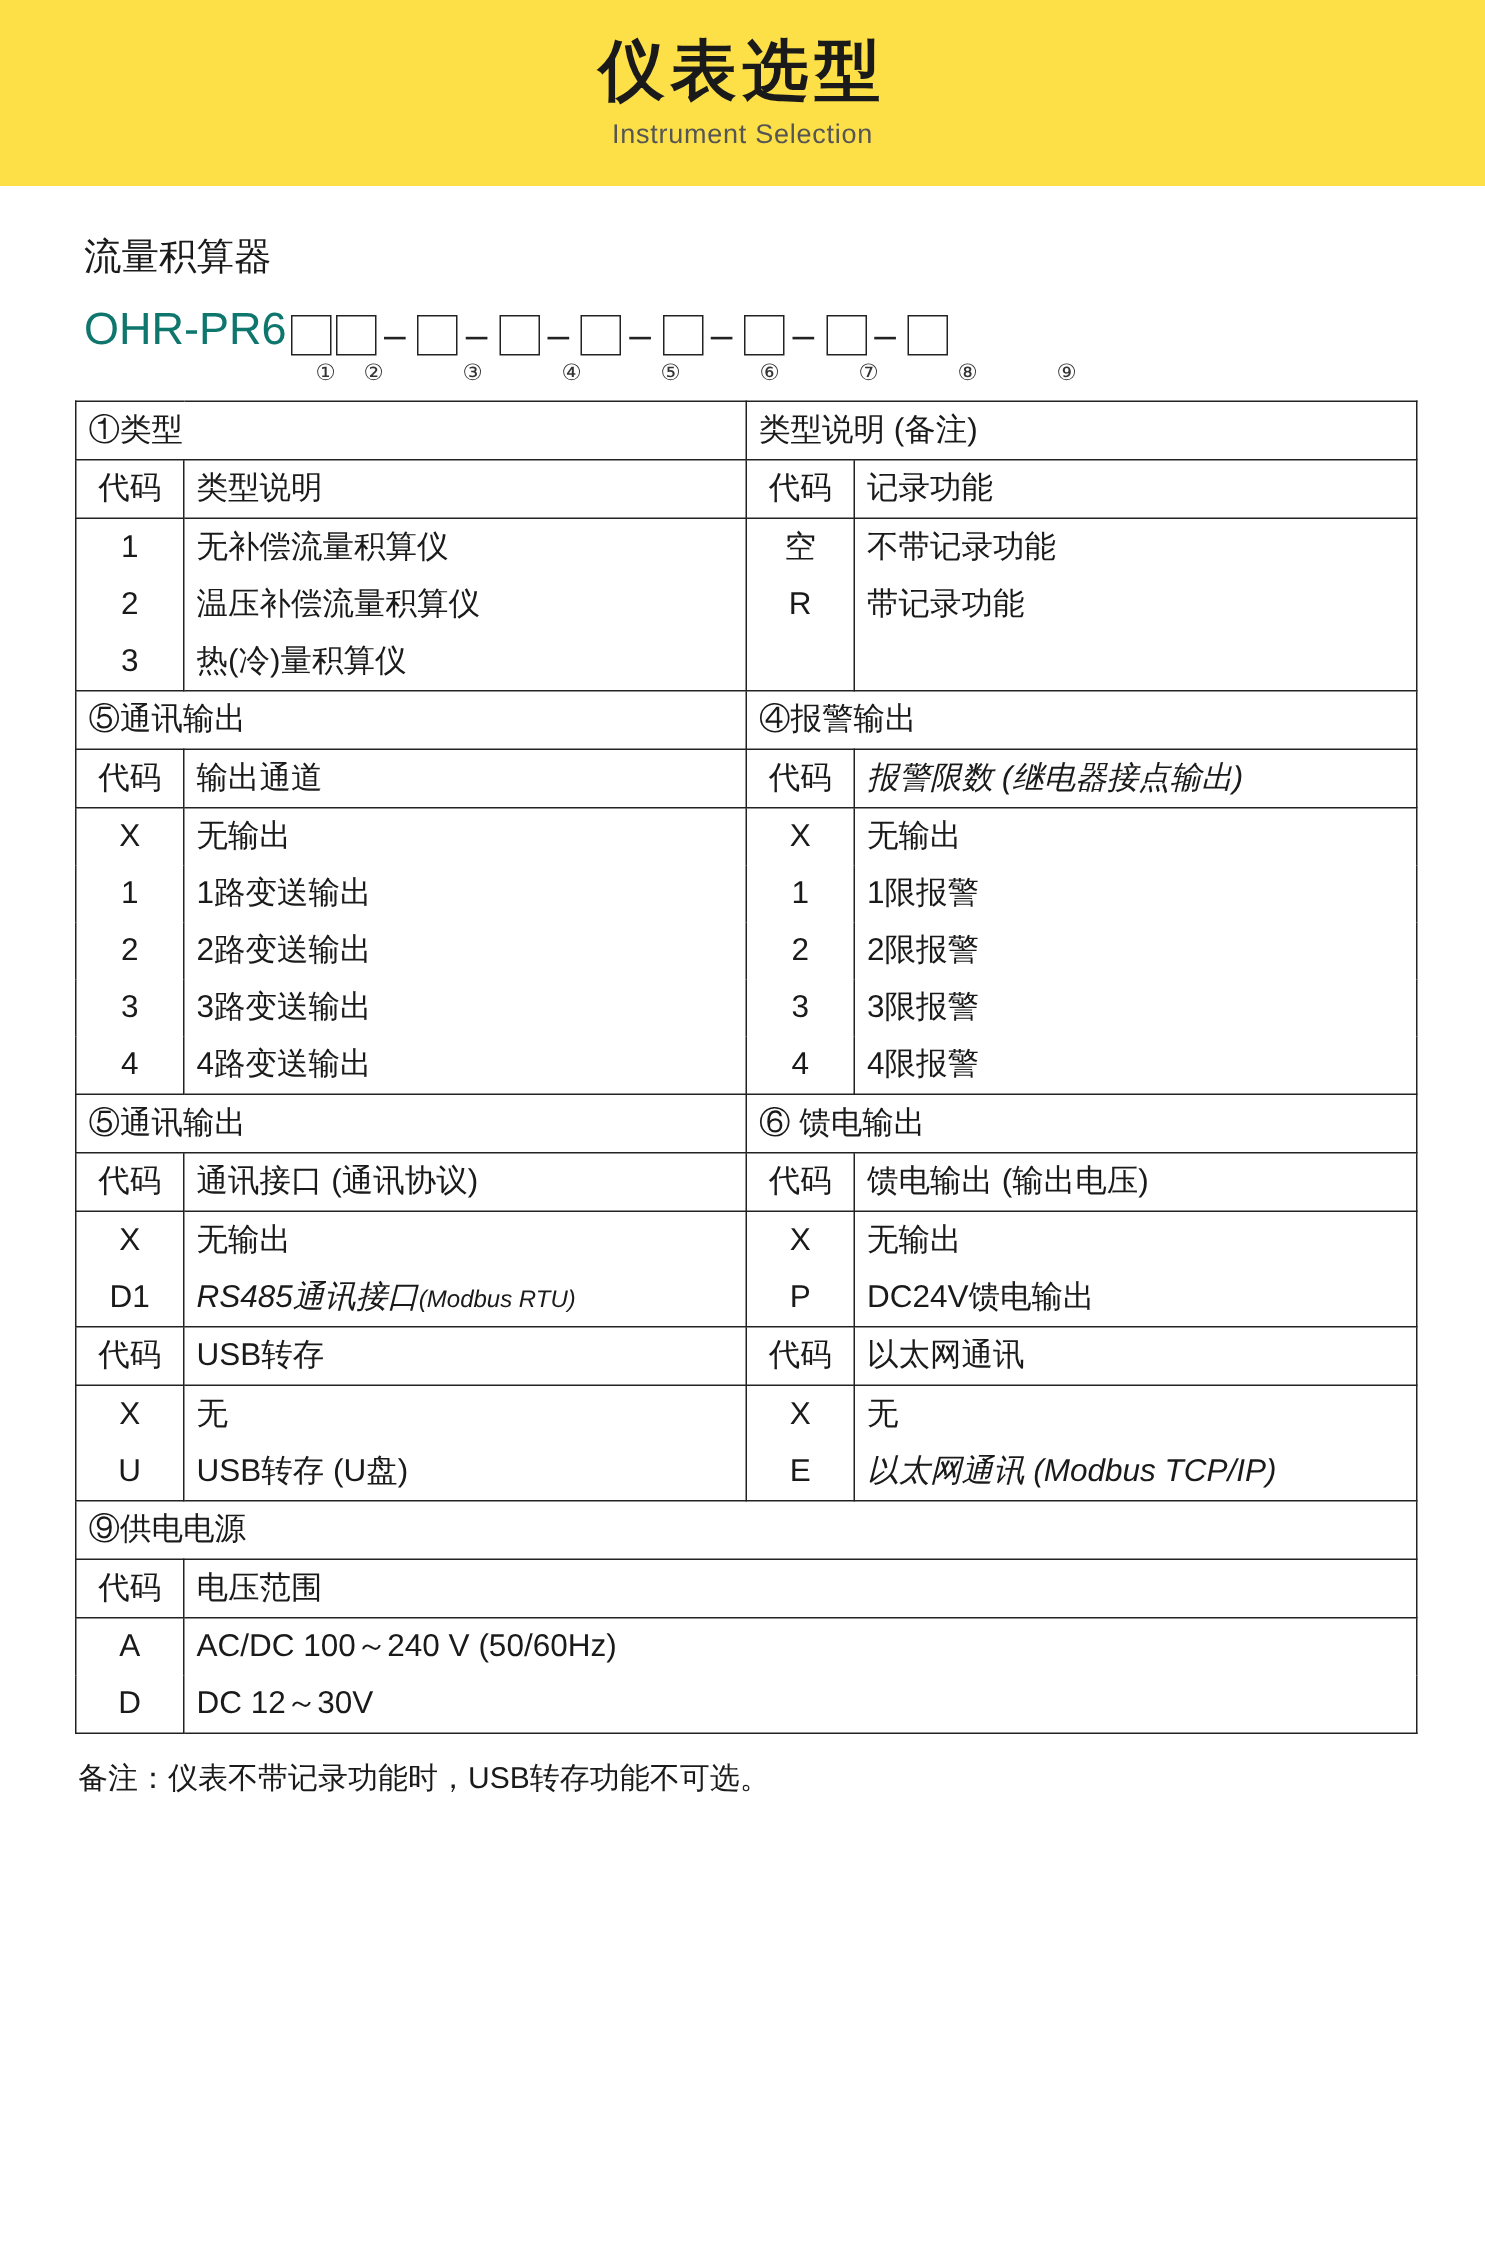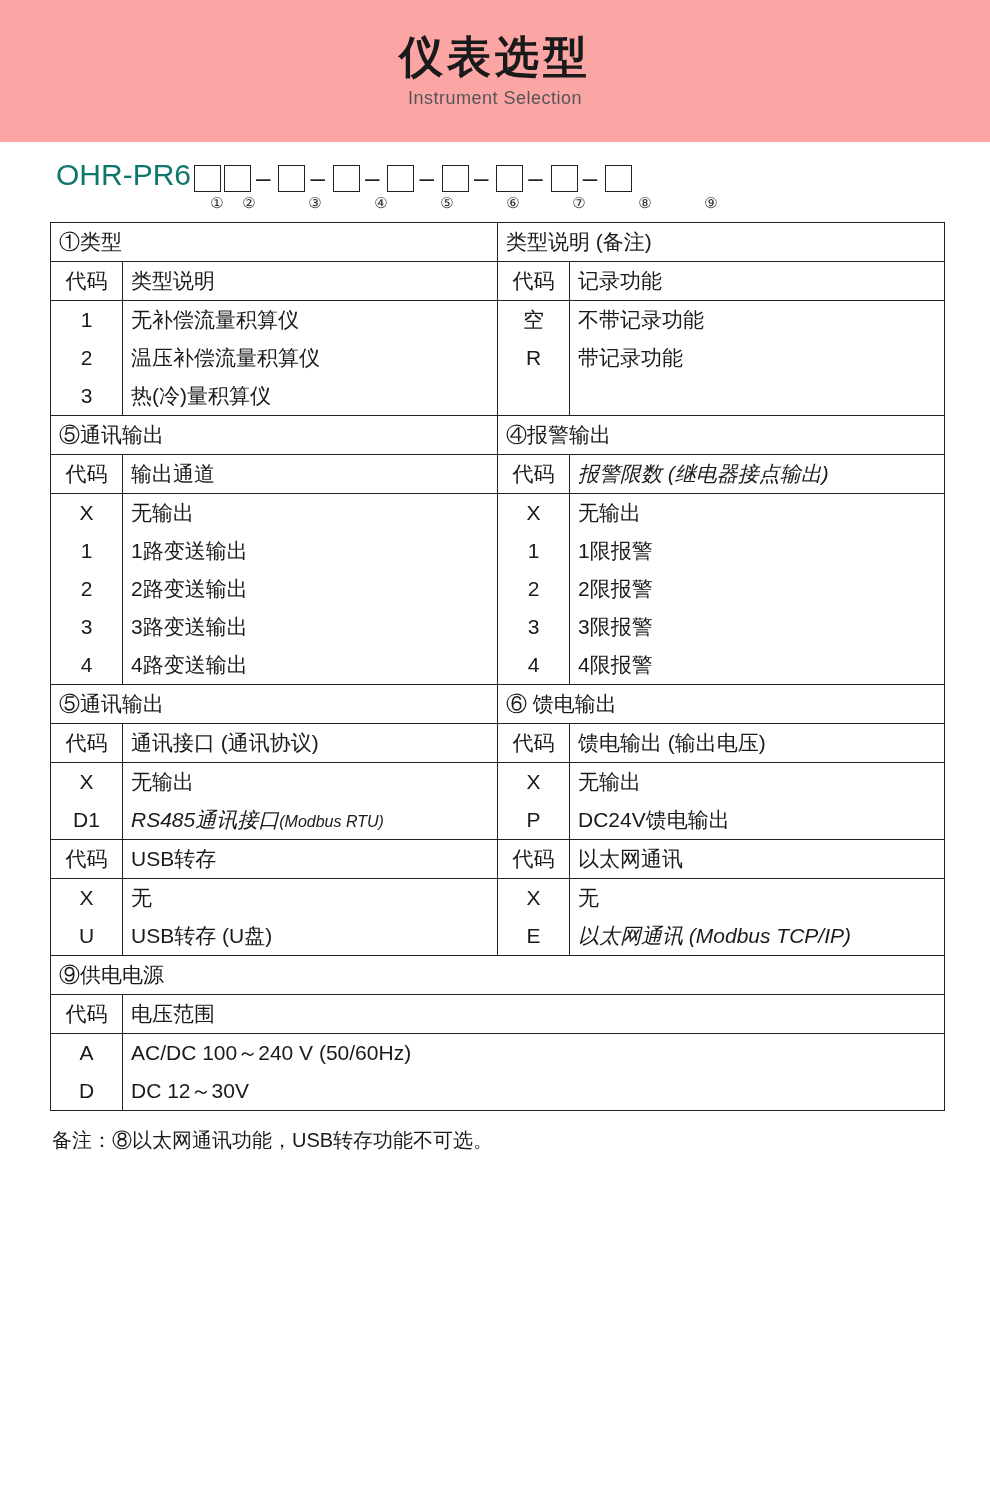--- a/index.html
+++ b/index.html
@@ -12,22 +12,22 @@
     height: 1499px;
     font-family: "Liberation Sans", sans-serif;
     color: #1a1a1a;
     position: relative;
     overflow: hidden;
   }
 
   
   .banner {
     width: 100%;
-    height: 142px;
-    background: #fca5a5;
+    height: 124px;
+    background: #fde047;
     display: flex;
     flex-direction: column;
     align-items: center;
     justify-content: center;
     box-sizing: border-box;
   }
   .banner-title {
     font-size: 44px;
     font-weight: bold;
     letter-spacing: 4px;
@@ -137,20 +137,21 @@
 </head>
 <body>
 
 <div class="banner">
   <div class="banner-title">仪表选型</div>
   <div class="banner-sub">Instrument Selection</div>
 </div>
 
 <div class="content">
 
+  <div class="product-name">流量积算器</div>
 
   <div class="model-row">
     <span class="model-prefix">OHR-PR6</span>
     <span class="box"></span>
     <span class="box"></span>
     <span class="dash">–</span>
     <span class="box"></span>
     <span class="dash">–</span>
     <span class="box"></span>
     <span class="dash">–</span>
@@ -309,15 +310,15 @@
       <td class="code nb">A</td>
       <td class="nb" colspan="3">AC/DC 100～240 V (50/60Hz)</td>
     </tr>
     <tr>
       <td class="code nt">D</td>
       <td class="nt" colspan="3">DC 12～30V</td>
     </tr>
   </tbody>
     </table>
 
-  <div class="note">备注：⑧以太网通讯功能，USB转存功能不可选。</div>
+  <div class="note">备注：仪表不带记录功能时，USB转存功能不可选。</div>
 
 </div>
 
 </body></html>

